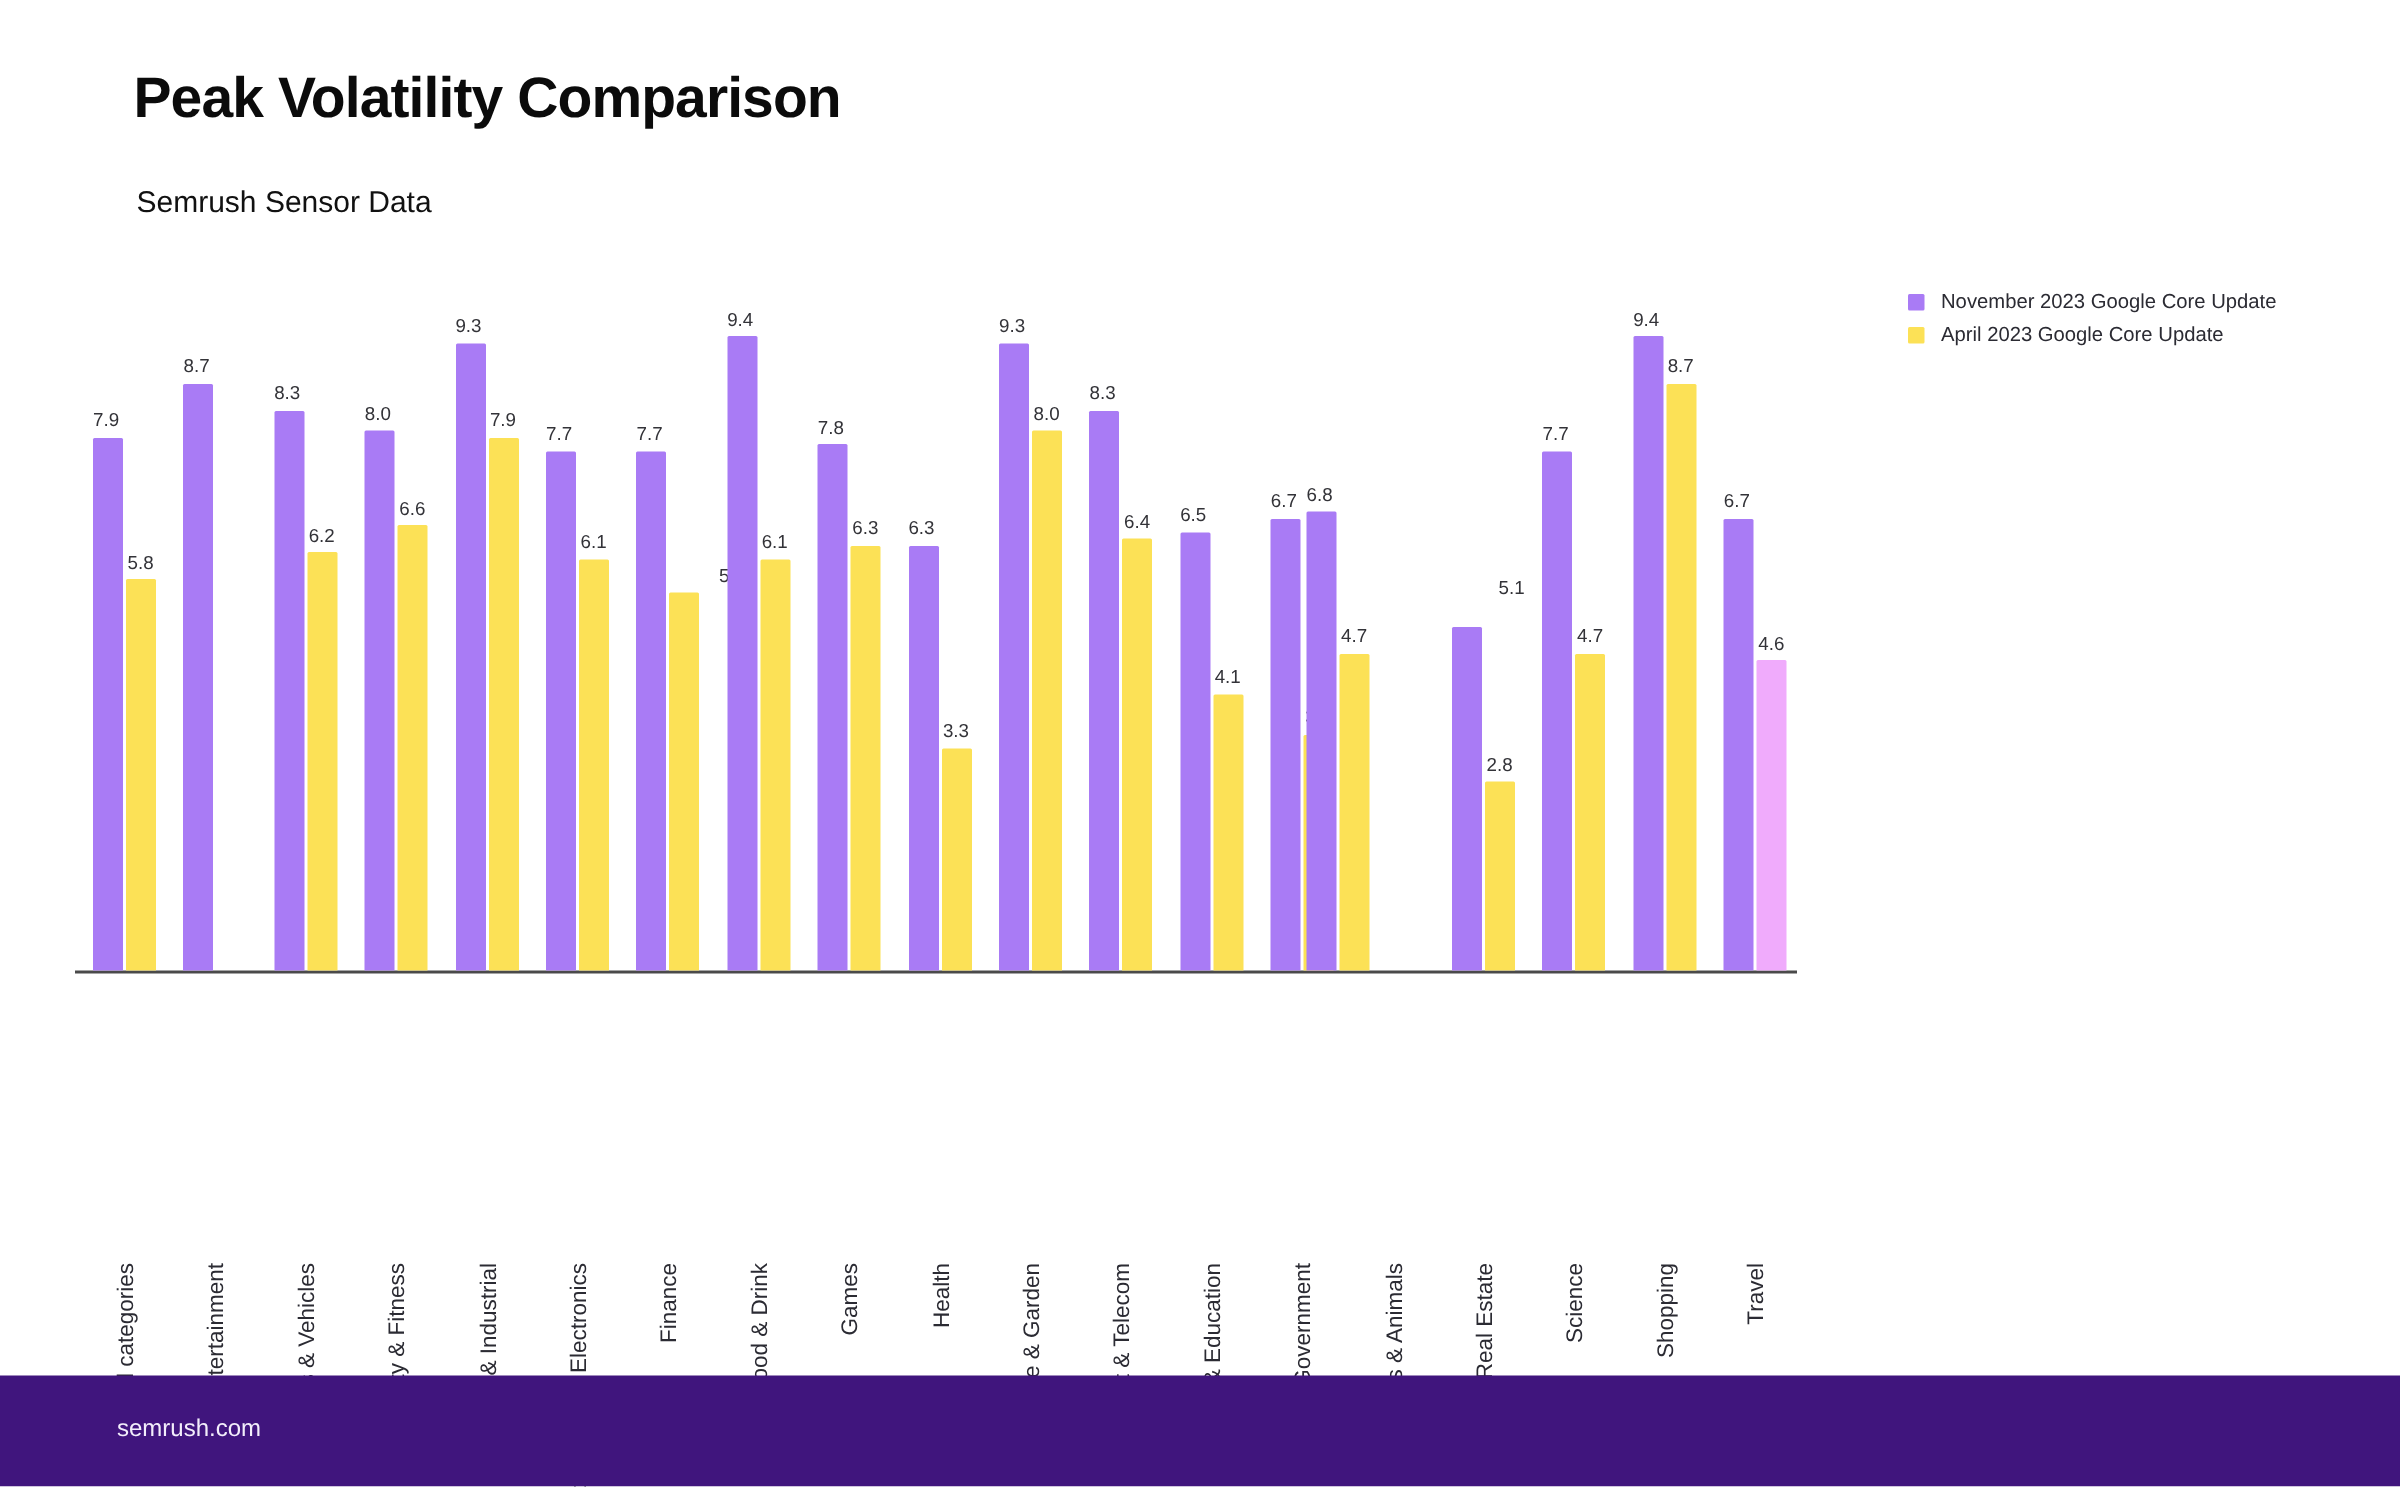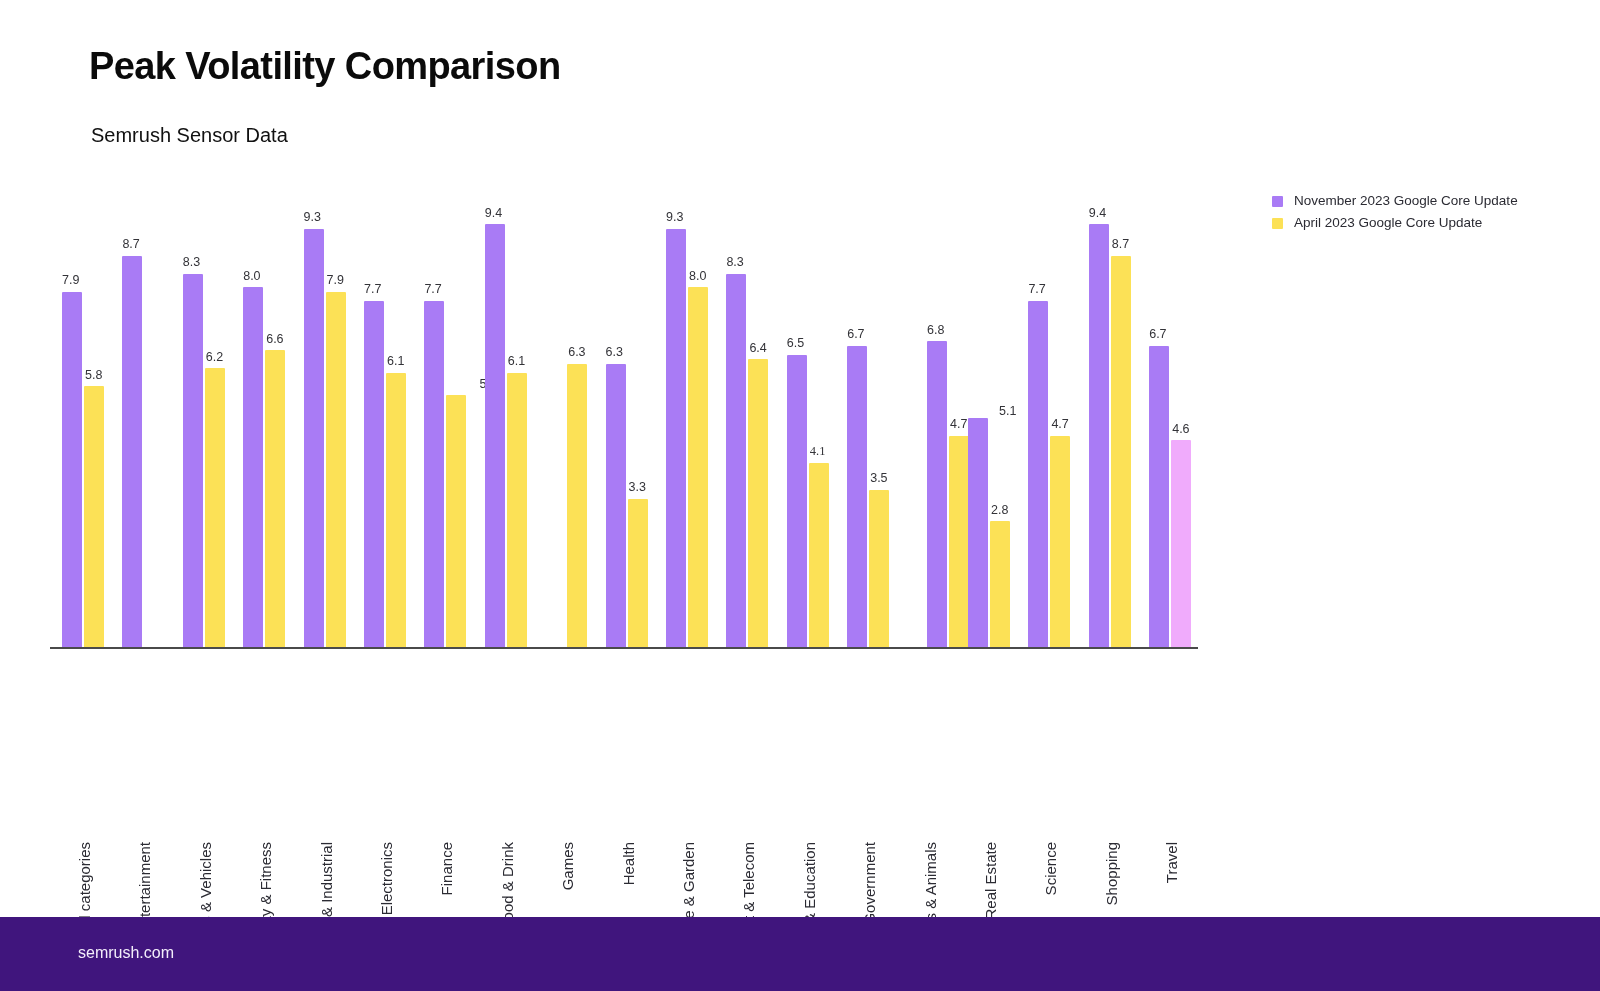--- a/index.html
+++ b/index.html
@@ -235,20 +235,23 @@
       </div>
       <div class="bar-group" style="left: 434.8px;">
         <div class="bar nov" style="height: 423px; background: rgb(169, 123, 245);">
           <span class="bar-value" style="bottom: 428px;">9.4</span>
         </div>
         <div class="bar oct" style="height: 274.5px; background: rgb(252, 225, 86);">
           <span class="bar-value" style="bottom: 279.5px;">6.1</span>
         </div>
       </div>
       <div class="bar-group" style="left: 495.2px;">
+        <div class="bar nov" style="height: 351px; background: rgb(169, 123, 245);">
+          <span class="bar-value" style="bottom: 356px;">7.8</span>
+        </div>
         <div class="bar oct" style="height: 283.5px; background: rgb(252, 225, 86);">
           <span class="bar-value" style="bottom: 288.5px;">6.3</span>
         </div>
       </div>
       <div class="bar-group" style="left: 555.6px;">
         <div class="bar nov" style="height: 283.5px; background: rgb(169, 123, 245);">
           <span class="bar-value" style="bottom: 288.5px;">6.3</span>
         </div>
         <div class="bar oct" style="height: 148.5px; background: rgb(252, 225, 86);">
           <span class="bar-value" style="bottom: 153.5px;">3.3</span>
@@ -268,42 +271,42 @@
         </div>
         <div class="bar oct" style="height: 288px; background: rgb(252, 225, 86);">
           <span class="bar-value" style="bottom: 293px;">6.4</span>
         </div>
       </div>
       <div class="bar-group" style="left: 736.8px;">
         <div class="bar nov" style="height: 292.5px; background: rgb(169, 123, 245);">
           <span class="bar-value" style="bottom: 297.5px;">6.5</span>
         </div>
         <div class="bar oct" style="height: 184.5px; background: rgb(252, 225, 86);">
-          <span class="bar-value" style="bottom: 189.5px; font-family: Liberation Serif, serif;">4.1</span>
+          <span class="bar-value" style="bottom: 189.5px;">4.1</span>
         </div>
       </div>
       <div class="bar-group" style="left: 797.2px;">
         <div class="bar nov" style="height: 301.5px; background: rgb(169, 123, 245);">
           <span class="bar-value" style="bottom: 306.5px;">6.7</span>
         </div>
         <div class="bar oct" style="height: 157.5px; background: rgb(252, 225, 86);">
           <span class="bar-value" style="bottom: 162.5px;">3.5</span>
         </div>
       </div>
-      <div class="bar-group" style="left: 877px; padding-left: 19px;">
+      <div class="bar-group" style="left: 821px; padding-left: 19px;">
         <div class="bar nov" style="height: 306px; background: rgb(169, 123, 245);">
           <span class="bar-value" style="bottom: 311px;">6.8</span>
         </div>
         <div class="bar oct" style="height: 211.5px; background: rgb(252, 225, 86);">
           <span class="bar-value" style="bottom: 216.5px;">4.7</span>
         </div>
       </div>
       <div class="bar-group" style="left: 918px;">
         <div class="bar nov" style="height: 229.5px; background: rgb(169, 123, 245);">
-          <span class="bar-value" style="bottom: 230px; padding-left: 31px;">5.1</span>
+          <span class="bar-value" style="bottom: 249px; padding-left: 31px;">5.1</span>
         </div>
         <div class="bar oct" style="height: 126px; background: rgb(252, 225, 86);">
           <span class="bar-value" style="bottom: 131px;">2.8</span>
         </div>
       </div>
       <div class="bar-group" style="left: 978.4px;">
         <div class="bar nov" style="height: 346.5px; background: rgb(169, 123, 245);">
           <span class="bar-value" style="bottom: 351.5px;">7.7</span>
         </div>
         <div class="bar oct" style="height: 211.5px; background: rgb(252, 225, 86);">

